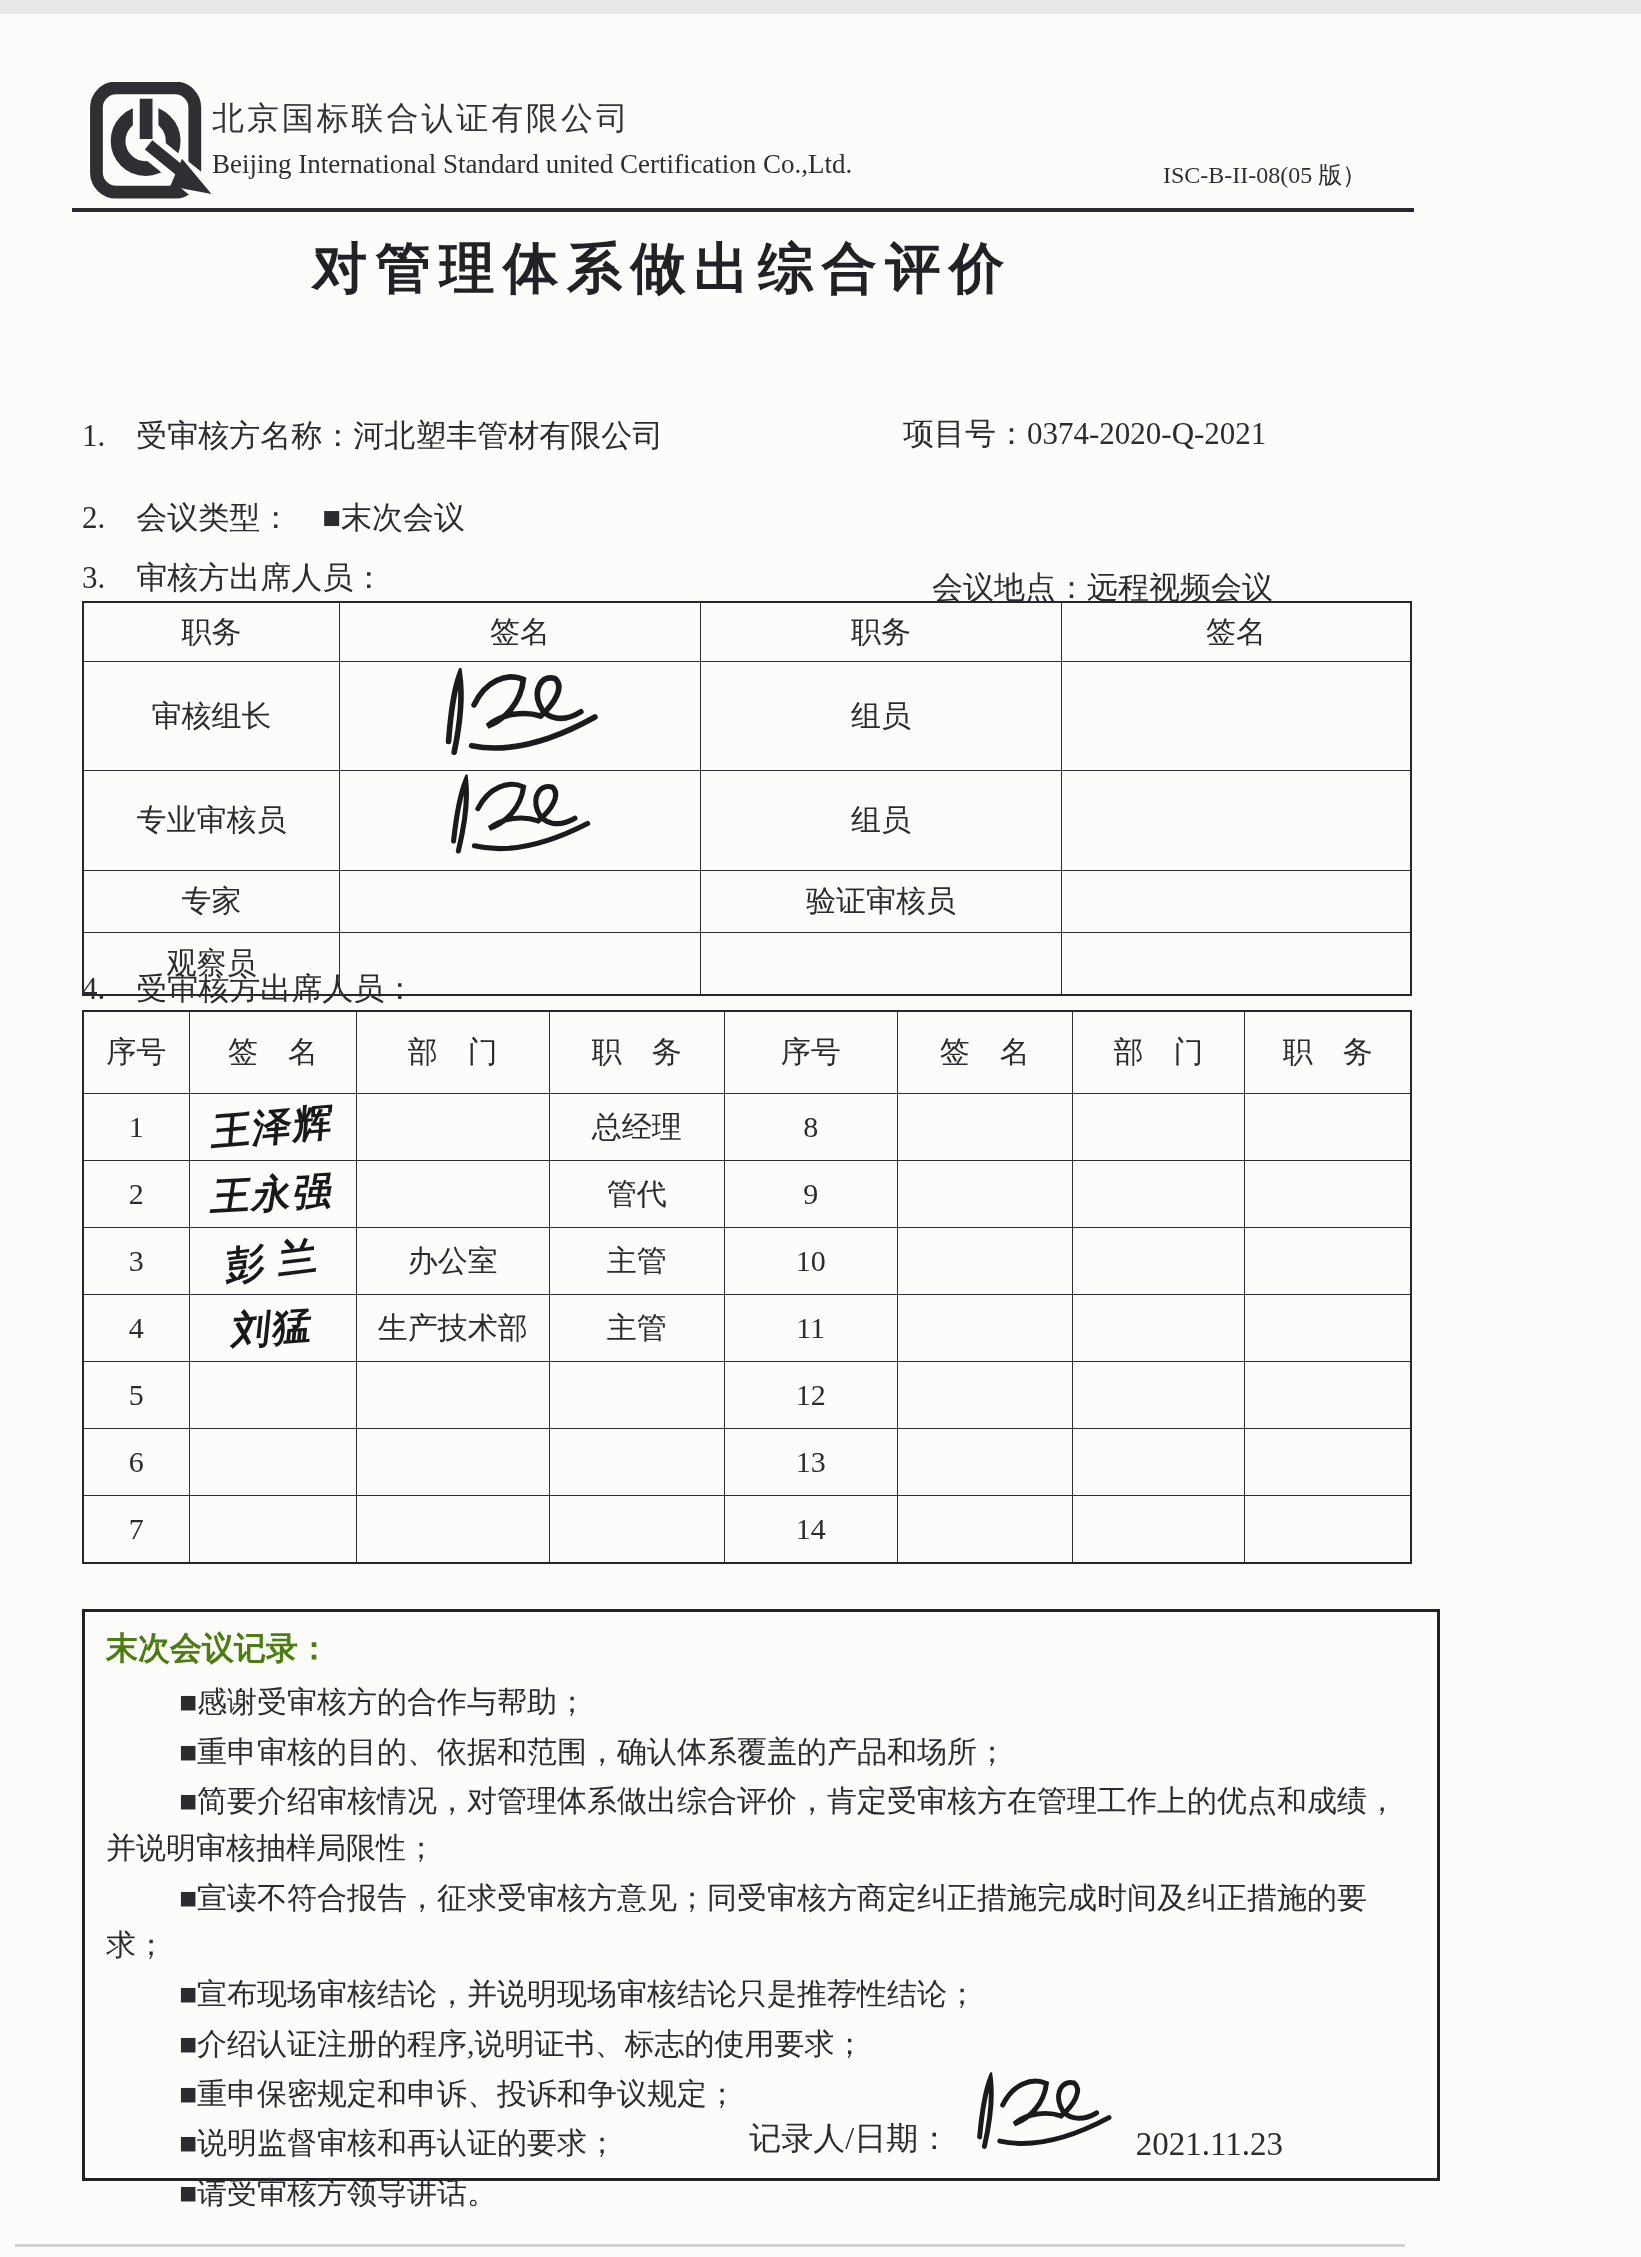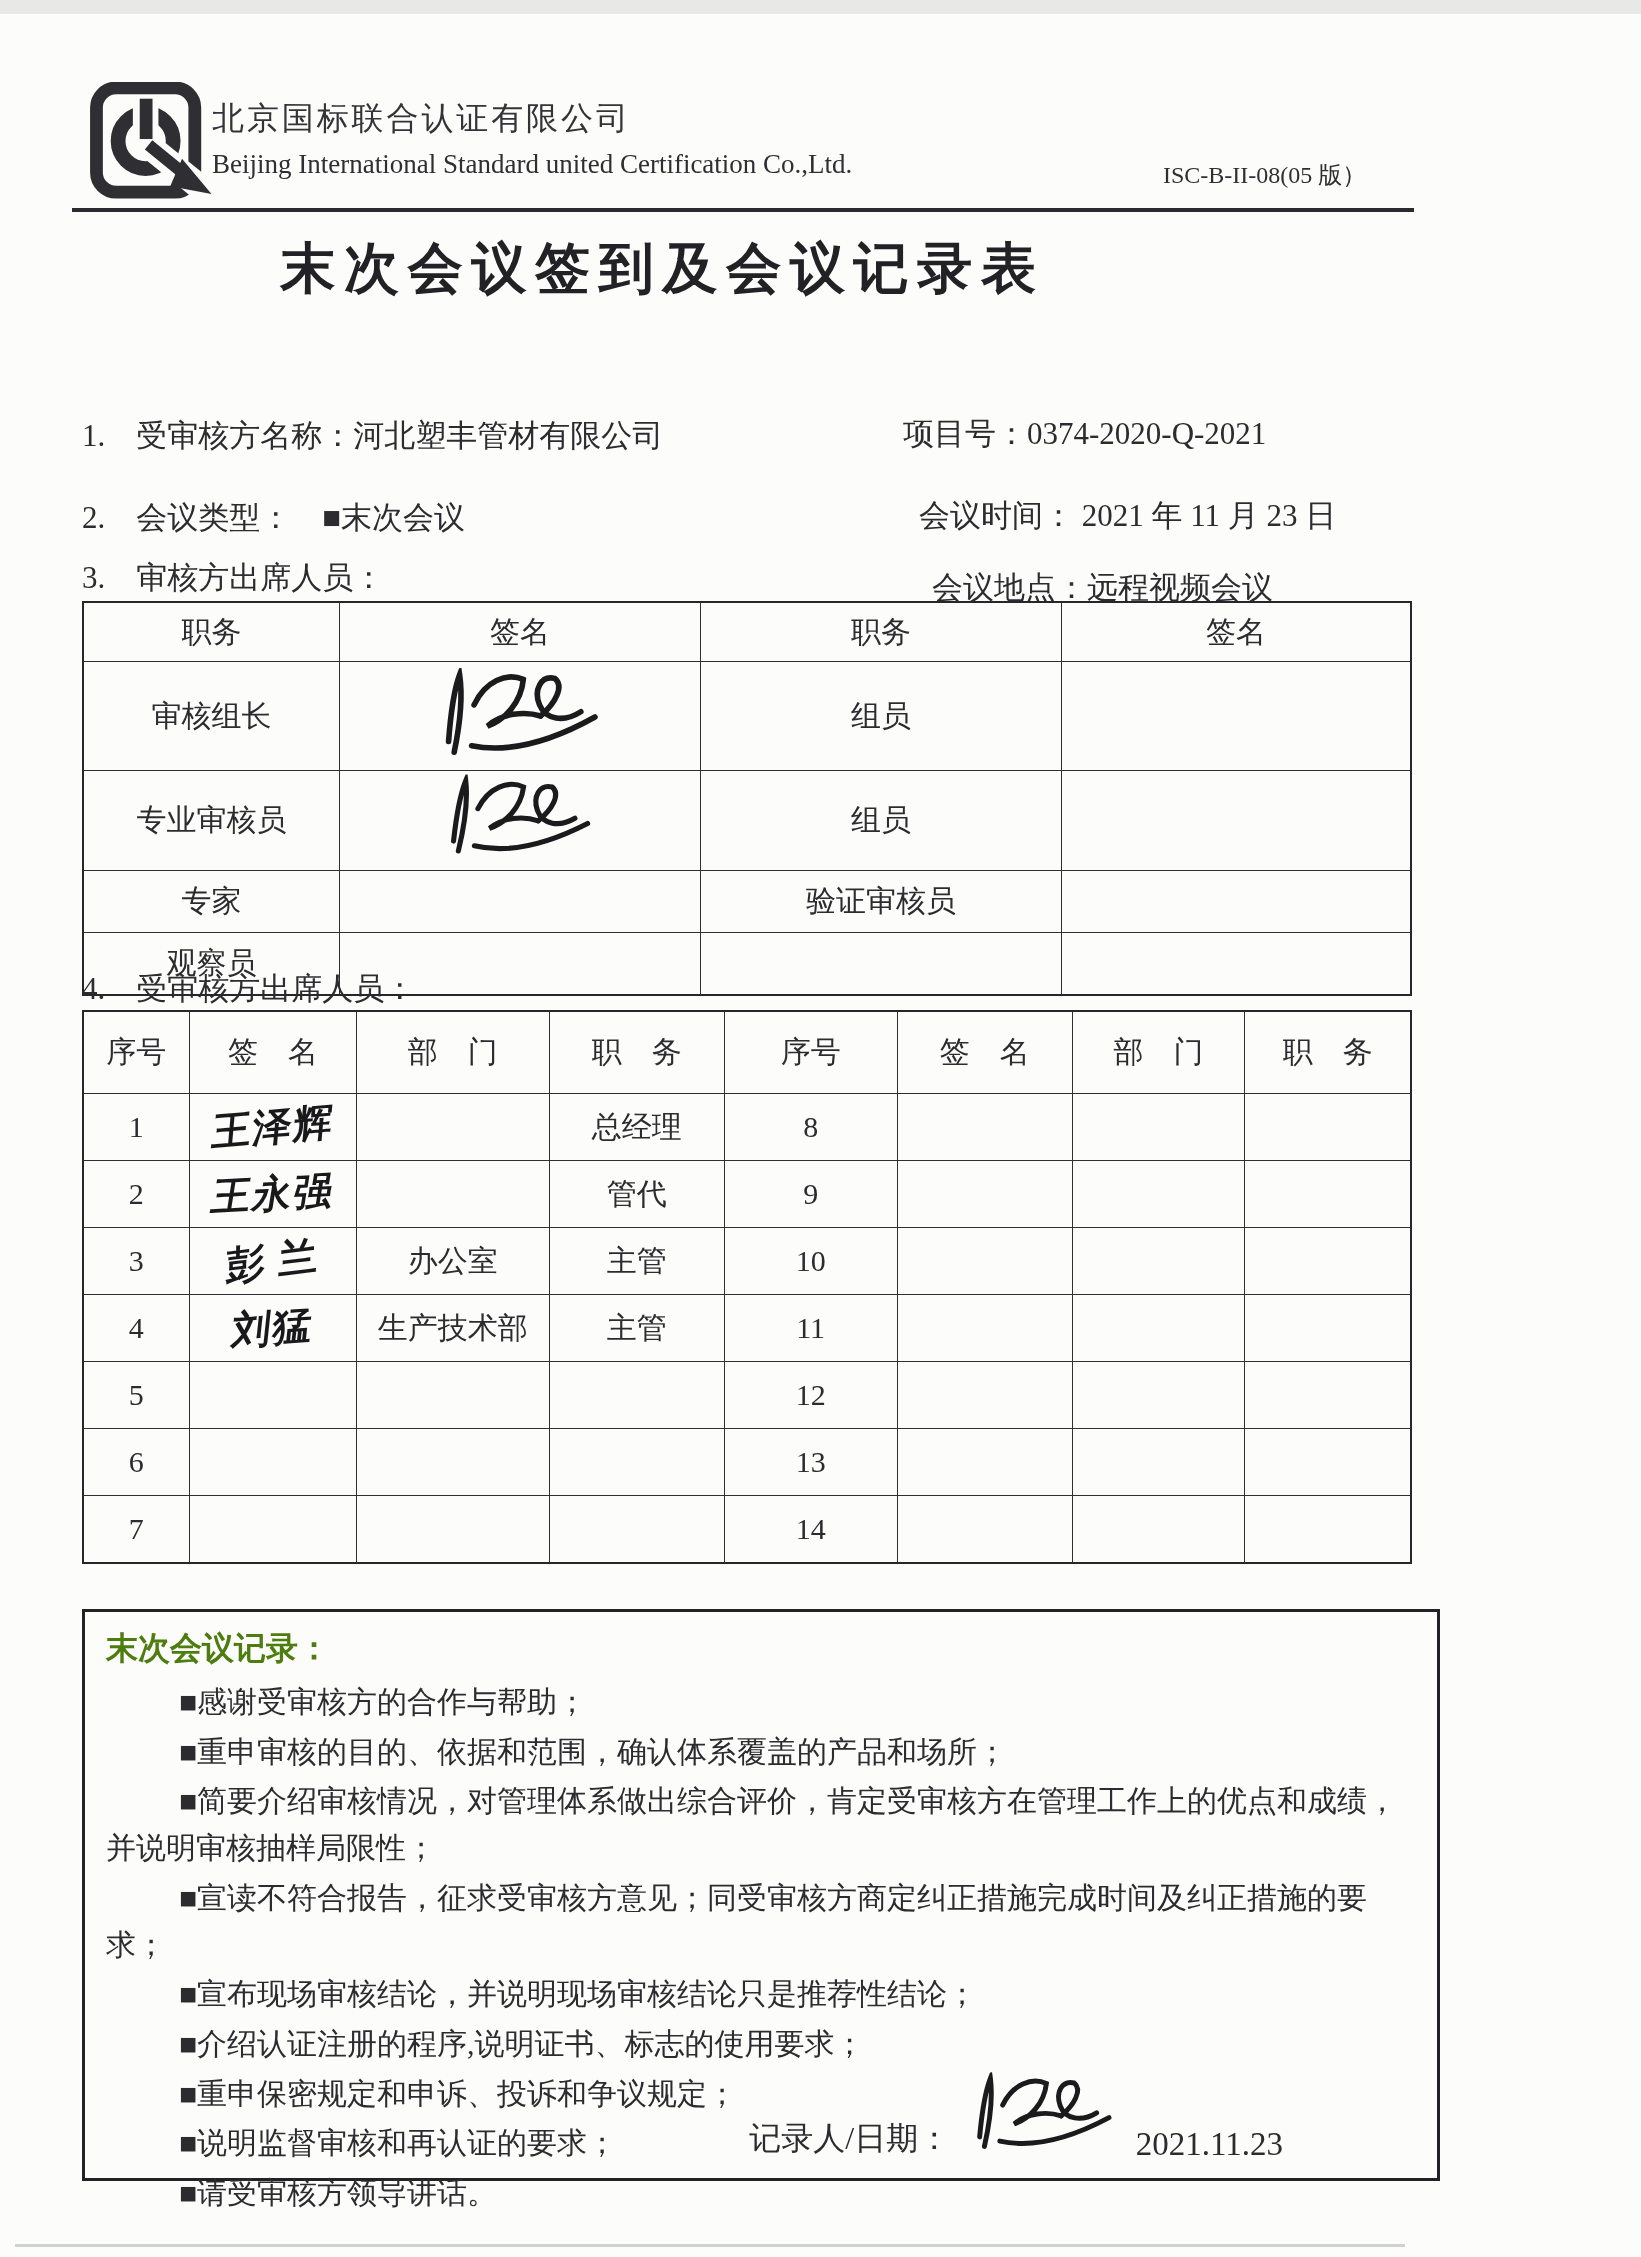--- a/index.html
+++ b/index.html
@@ -92,27 +92,26 @@
     <rect x="51" y="17" width="13" height="41" fill="#2e2e33"></rect>
     <line x1="64" y1="68" x2="126" y2="118" stroke="#fcfcfa" stroke-width="26"></line>
     <line x1="60" y1="64" x2="98" y2="95" stroke="#2e2e33" stroke-width="12"></line>
     <polygon points="94,78 124,114 82,106" fill="#2e2e33"></polygon>
   </svg>
   <div class="abs co-cn">北京国标联合认证有限公司</div>
   <div class="abs co-en">Beijing International Standard united Certification Co.,Ltd.</div>
   <div class="abs form-code">ISC-B-II-08(05 版）</div>
   <div class="abs head-rule"></div>
 
-  <div class="abs doc-title">末次会议签到及会议记录表</div>
+  <div class="abs doc-title">对管理体系做出综合评价</div>
 
   <div class="abs field f1"><span>1.　受审核方名称：</span><span>河北塑丰管材有限公司</span></div>
   <div class="abs field f1r"><span>项目号：</span><span>0374-2020-Q-2021</span></div>
 
   <div class="abs field f2"><span>2.　会议类型：</span><span>　</span><span>■末次会议</span></div>
-  <div class="abs field f2r"><span>会议时间：</span><span> </span><span>2021 年 11 月 23 日</span></div>
 
   <div class="abs field f3">3.　审核方出席人员：</div>
   <div class="abs field f3r"><span>会议地点：</span><span>远程视频会议</span></div>
 
   <table class="grid t1">
     <colgroup>
         <col style="width:19.3%">
         <col style="width:27.2%">
         <col style="width:27.2%">
         <col style="width:26.3%">

